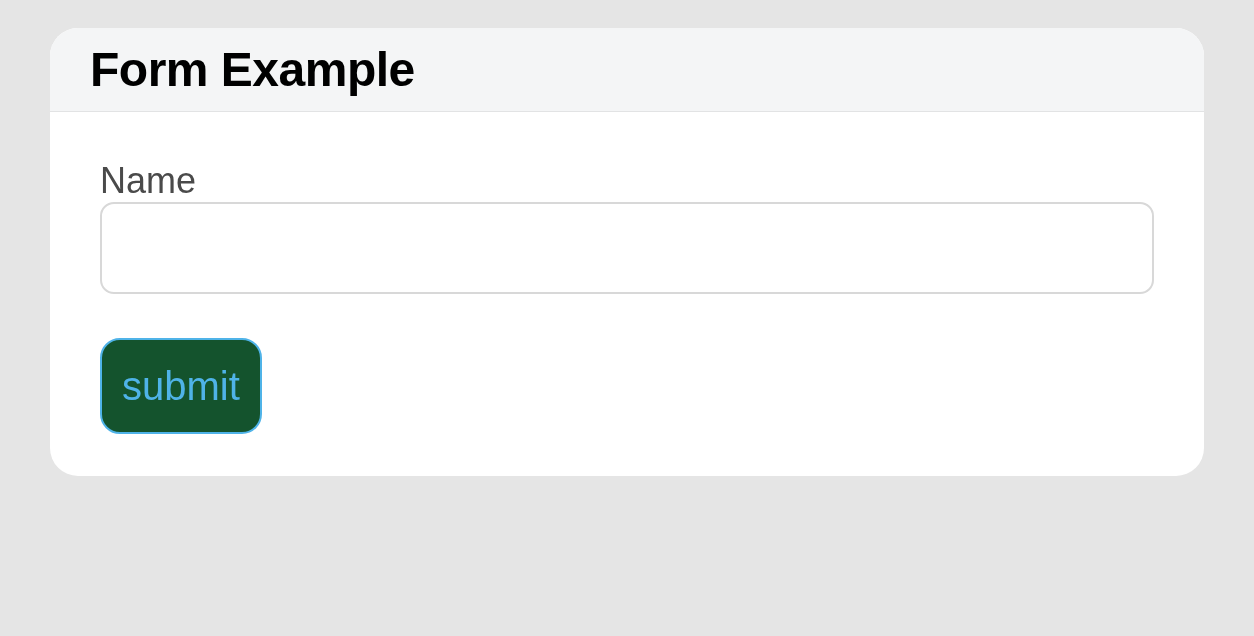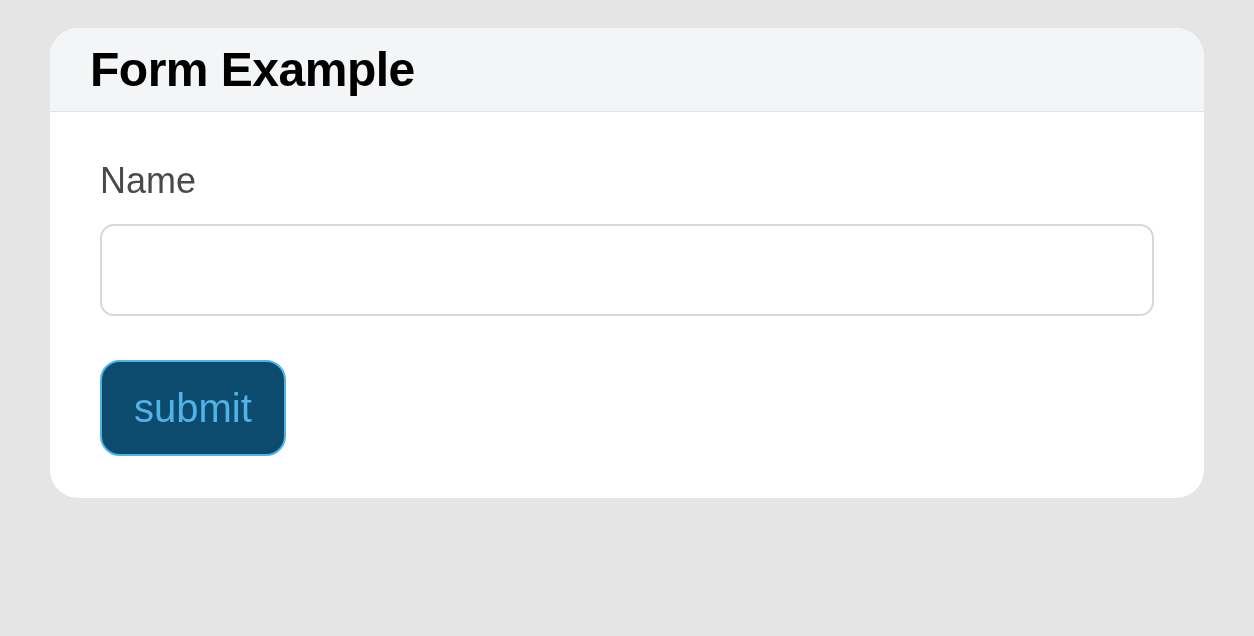--- a/index.html
+++ b/index.html
@@ -34,41 +34,40 @@
     .card-body {
       padding: 48px 50px 42px 50px;
     }
     .form-group {
       margin-bottom: 44px;
     }
     .form-label {
       display: block;
       font-size: 36px;
       color: #4a4a4a;
-      margin-bottom: 22px;
       font-weight: 400;
     }
     .form-input {
       width: 100%;
       height: 92px;
       border: 2px solid #d8d8d8;
       border-radius: 14px;
       font-size: 32px;
       padding: 0 20px;
       background: #ffffff;
       outline: none;
     }
     .submit-button {
       display: inline-block;
-      background: #0c4a6e;
+      background: #14532d;
       border: 2px solid #4fb3e8;
       color: #4fb3e8;
       font-size: 40px;
       font-weight: 400;
-      padding: 26px 32px;
+      padding: 26px 20px;
       border-radius: 20px;
       cursor: pointer;
       font-family: inherit;
       line-height: 1;
     }
   </style>
 </head>
 <body>
 
 <div class="card">

